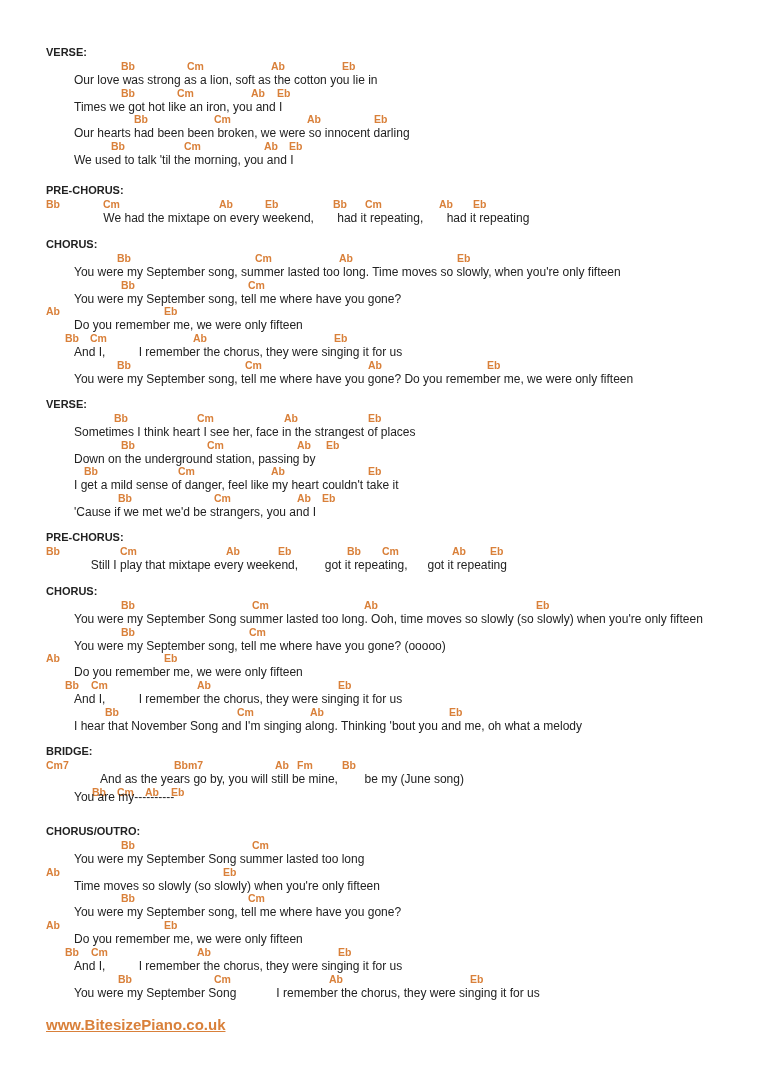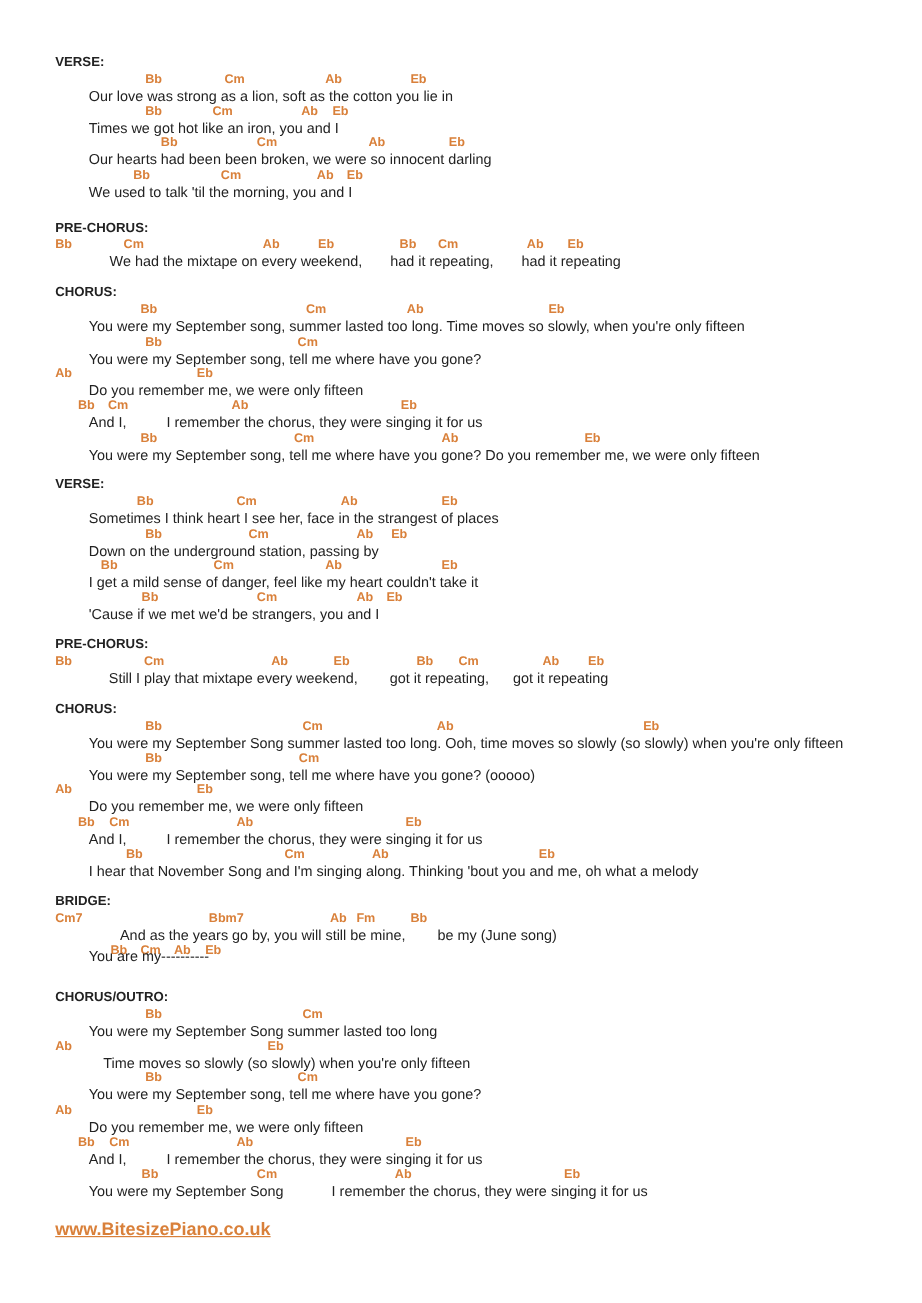--- a/index.html
+++ b/index.html
@@ -54,21 +54,21 @@
       <div class="chord-row" style="top: 14px;">
         <span class="chord" style="left: 0px;">Bb</span>
         <span class="chord" style="left: 57px;">Cm</span>
         <span class="chord" style="left: 173px;">Ab</span>
         <span class="chord" style="left: 219px;">Eb</span>
         <span class="chord" style="left: 287px;">Bb</span>
         <span class="chord" style="left: 319px;">Cm</span>
         <span class="chord" style="left: 393px;">Ab</span>
         <span class="chord" style="left: 427px;">Eb</span>
       </div>
-      <div class="lyric" style="top: 27px; left: 4px;">    We had the mixtape on every weekend,       had it repeating,       had it repeating</div>
+      <div class="lyric" style="top: 27px; left: 16px;">    We had the mixtape on every weekend,       had it repeating,       had it repeating</div>
     </div>
     <div class="section" style="top: 238px;">
       <div class="heading" style="top: 0px;">CHORUS:</div>
       <div class="chord-row" style="top: 14px;">
         <span class="chord" style="left: 71px;">Bb</span>
         <span class="chord" style="left: 209px;">Cm</span>
         <span class="chord" style="left: 293px;">Ab</span>
         <span class="chord" style="left: 411px;">Eb</span>
       </div>
       <div class="lyric" style="top: 27px; left: 0px;">You were my September song, summer lasted too long. Time moves so slowly, when you're only fifteen</div>
@@ -198,21 +198,21 @@
       <div class="heading" style="top: 0px;">CHORUS/OUTRO:</div>
       <div class="chord-row" style="top: 14px;">
         <span class="chord" style="left: 75px;">Bb</span>
         <span class="chord" style="left: 206px;">Cm</span>
       </div>
       <div class="lyric" style="top: 27px; left: 0px;">You were my September Song summer lasted too long</div>
       <div class="chord-row" style="top: 40.7px;">
         <span class="chord" style="left: 0px;">Ab</span>
         <span class="chord" style="left: 177px;">Eb</span>
       </div>
-      <div class="lyric" style="top: 53.7px; left: 12px;">Time moves so slowly (so slowly) when you're only fifteen</div>
+      <div class="lyric" style="top: 53.7px; left: 0px;">Time moves so slowly (so slowly) when you're only fifteen</div>
       <div class="chord-row" style="top: 67.4px;">
         <span class="chord" style="left: 75px;">Bb</span>
         <span class="chord" style="left: 202px;">Cm</span>
       </div>
       <div class="lyric" style="top: 80.4px; left: 0px;">You were my September song, tell me where have you gone?</div>
       <div class="chord-row" style="top: 94.1px;">
         <span class="chord" style="left: 0px;">Ab</span>
         <span class="chord" style="left: 118px;">Eb</span>
       </div>
       <div class="lyric" style="top: 107.1px; left: 0px;">Do you remember me, we were only fifteen</div>

